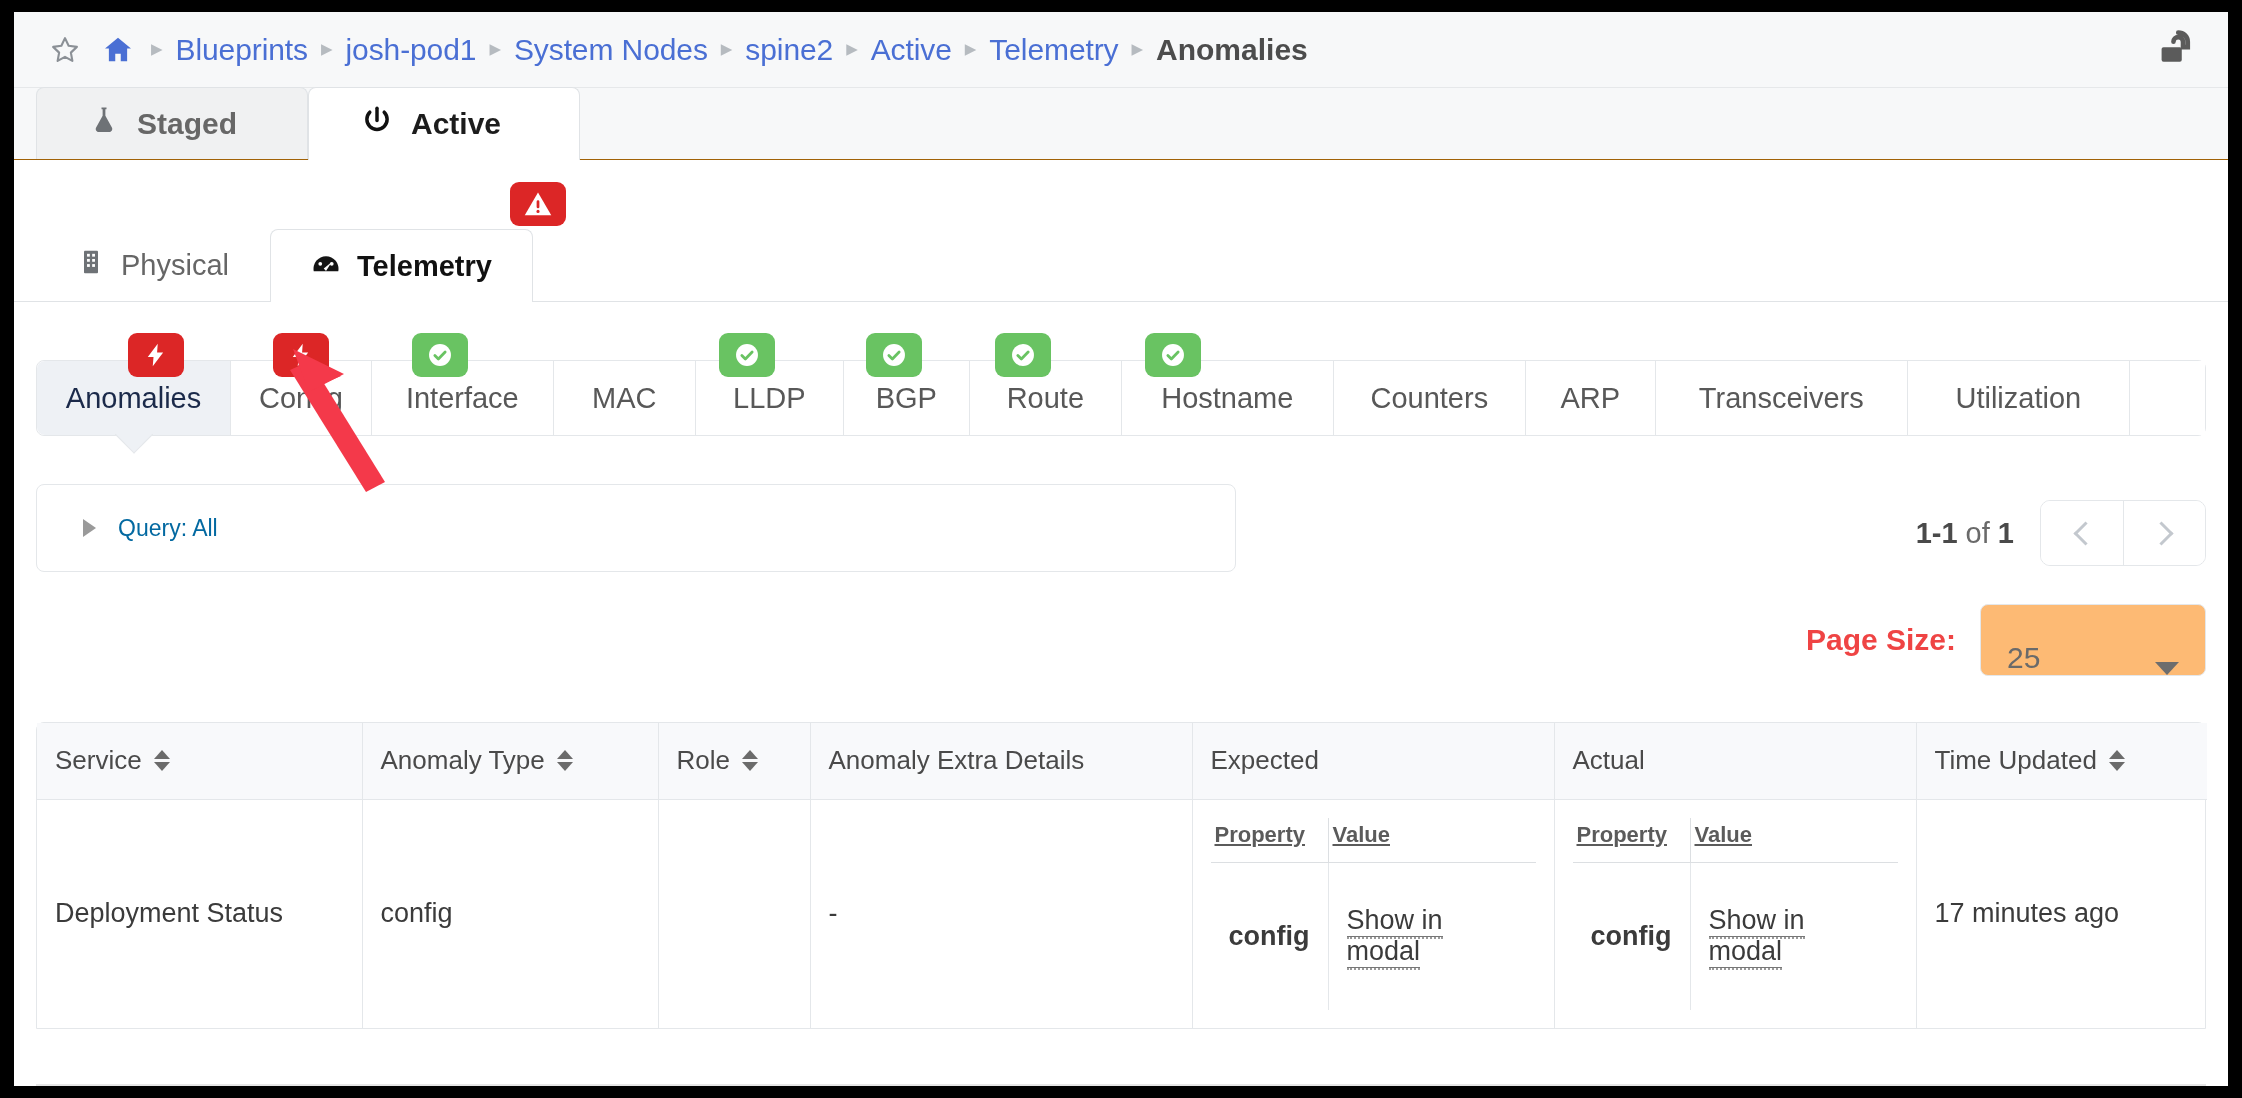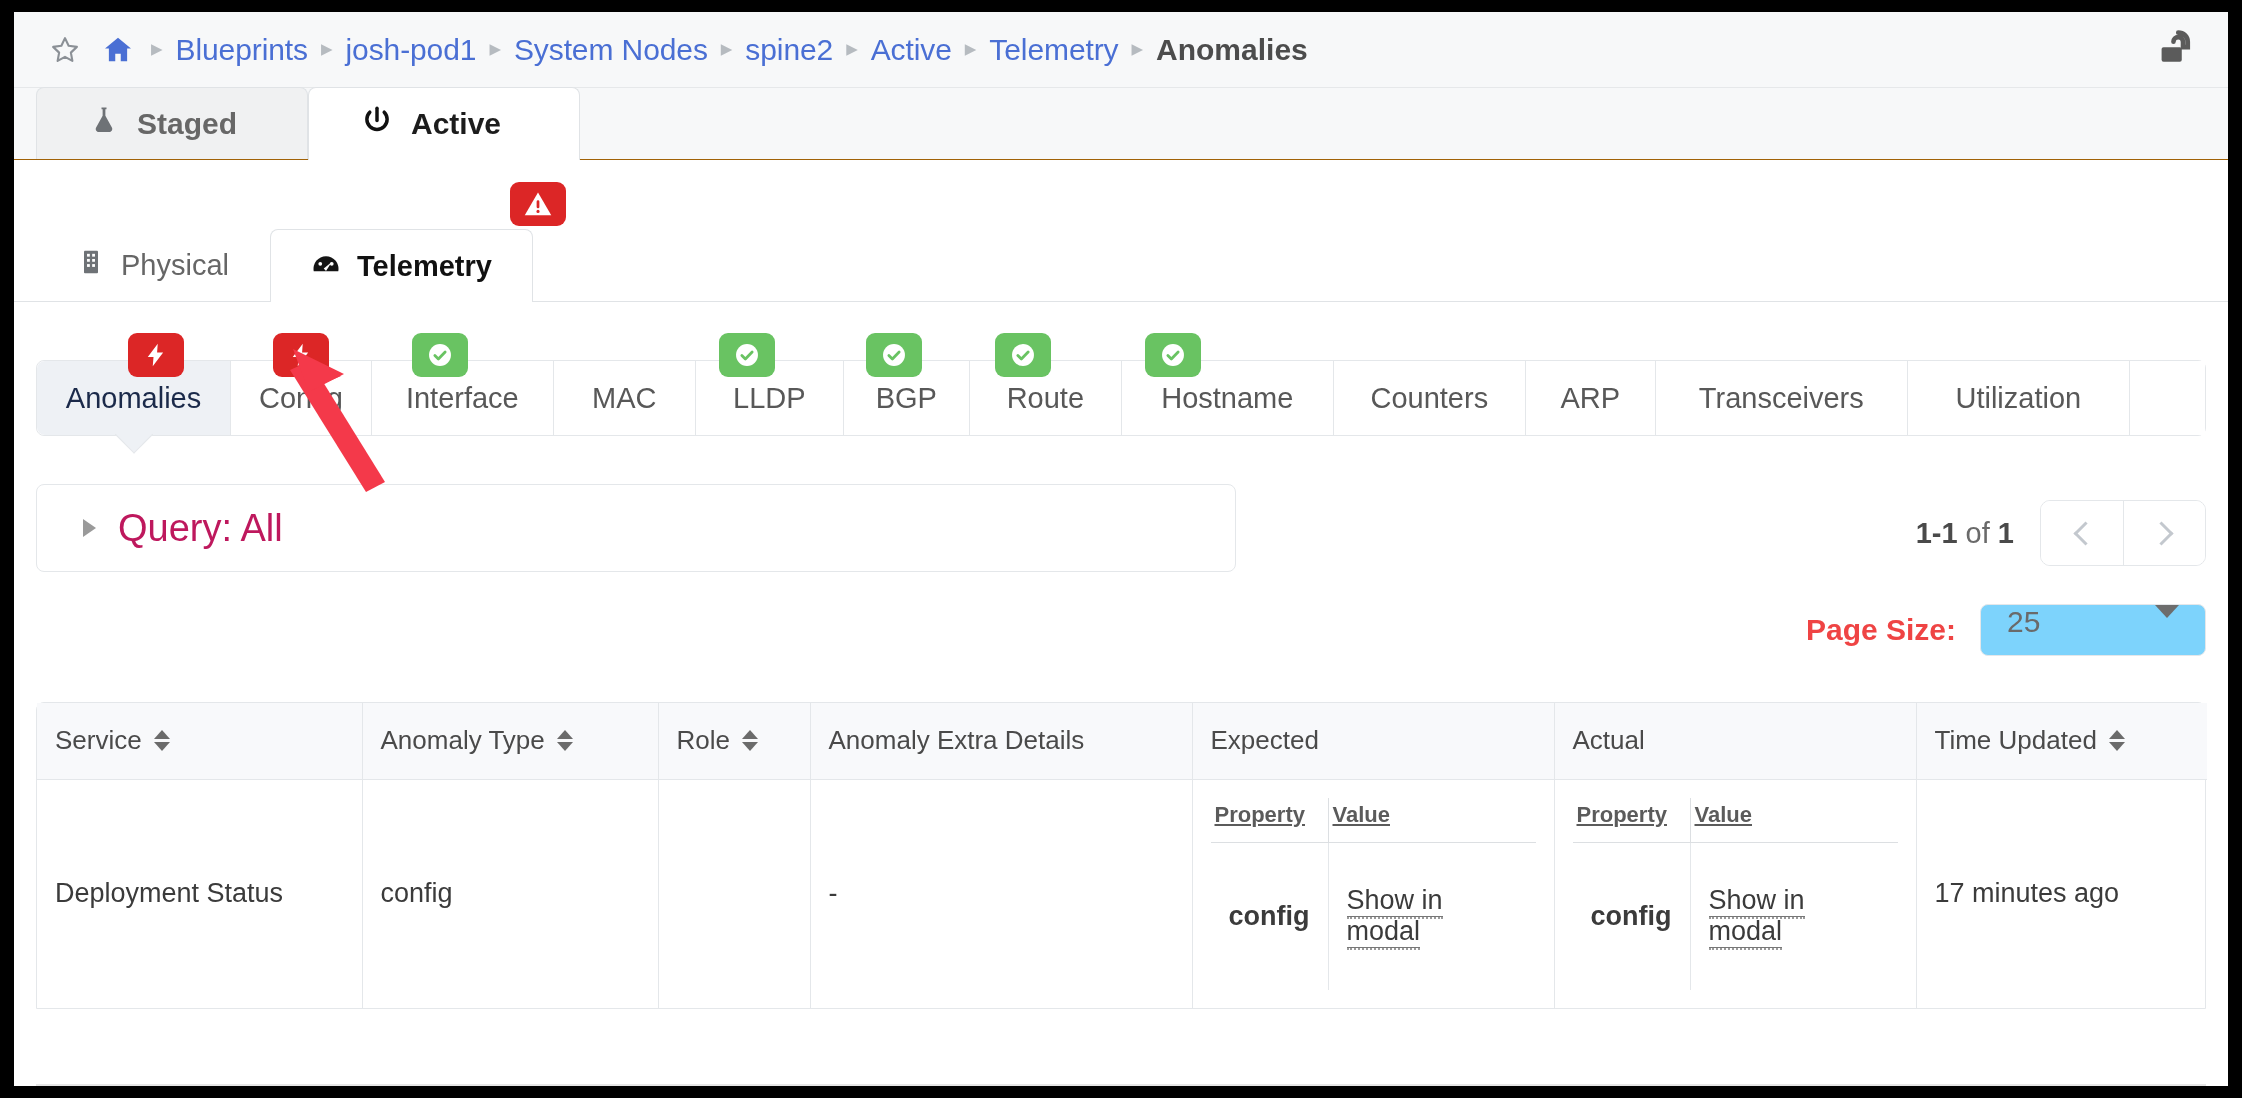--- a/index.html
+++ b/index.html
@@ -178,21 +178,21 @@
     gap: 22px;
     cursor: pointer;
     background: #fff;
   }
   .tri-right {
     width: 0; height: 0;
     border-left: 13px solid #9a9a9a;
     border-top: 9px solid transparent;
     border-bottom: 9px solid transparent;
   }
-  .query-label { font-size: 38px; color: #be185d; }
+  .query-label { font-size: 23px; color: #0369a1; }
 
   .pager {
     margin-left: auto;
     display: flex; align-items: center; gap: 26px;
     padding-top: 16px;
   }
   .pager-text { font-size: 29px; color: #4a4a4a; }
   .pager-text b { font-weight: 700; }
   .pager-text span.of { color: #6a6a6a; }
   .pager-btns {
@@ -218,28 +218,28 @@
   .chev.right { transform: rotate(45deg); margin-right: 6px; }
 
   
   .pagesize-row {
     display: flex; align-items: center; justify-content: flex-end;
     margin: 32px 22px 0 22px;
     gap: 24px;
   }
   .pagesize-label { font-size: 30px; font-weight: 700; color: #ef4444; }
   .pagesize-select {
-    width: 226px; height: 52px;
+    width: 226px; height: 72px;
     border: 1px solid #e4e7ea;
     border-radius: 8px;
-    display: flex; align-items: flex-start;
+    display: flex; align-items: flex-end;
     padding: 0 26px;
     font-size: 30px; color: #6a6a6a;
     cursor: pointer;
-    background: #7dd3fc;
+    background: #fdba74;
   }
   .caret-down {
     margin-left: auto;
     width: 0; height: 0;
     border-left: 12px solid transparent;
     border-right: 12px solid transparent;
     border-top: 13px solid #6d6d6d;
   }
 
   

